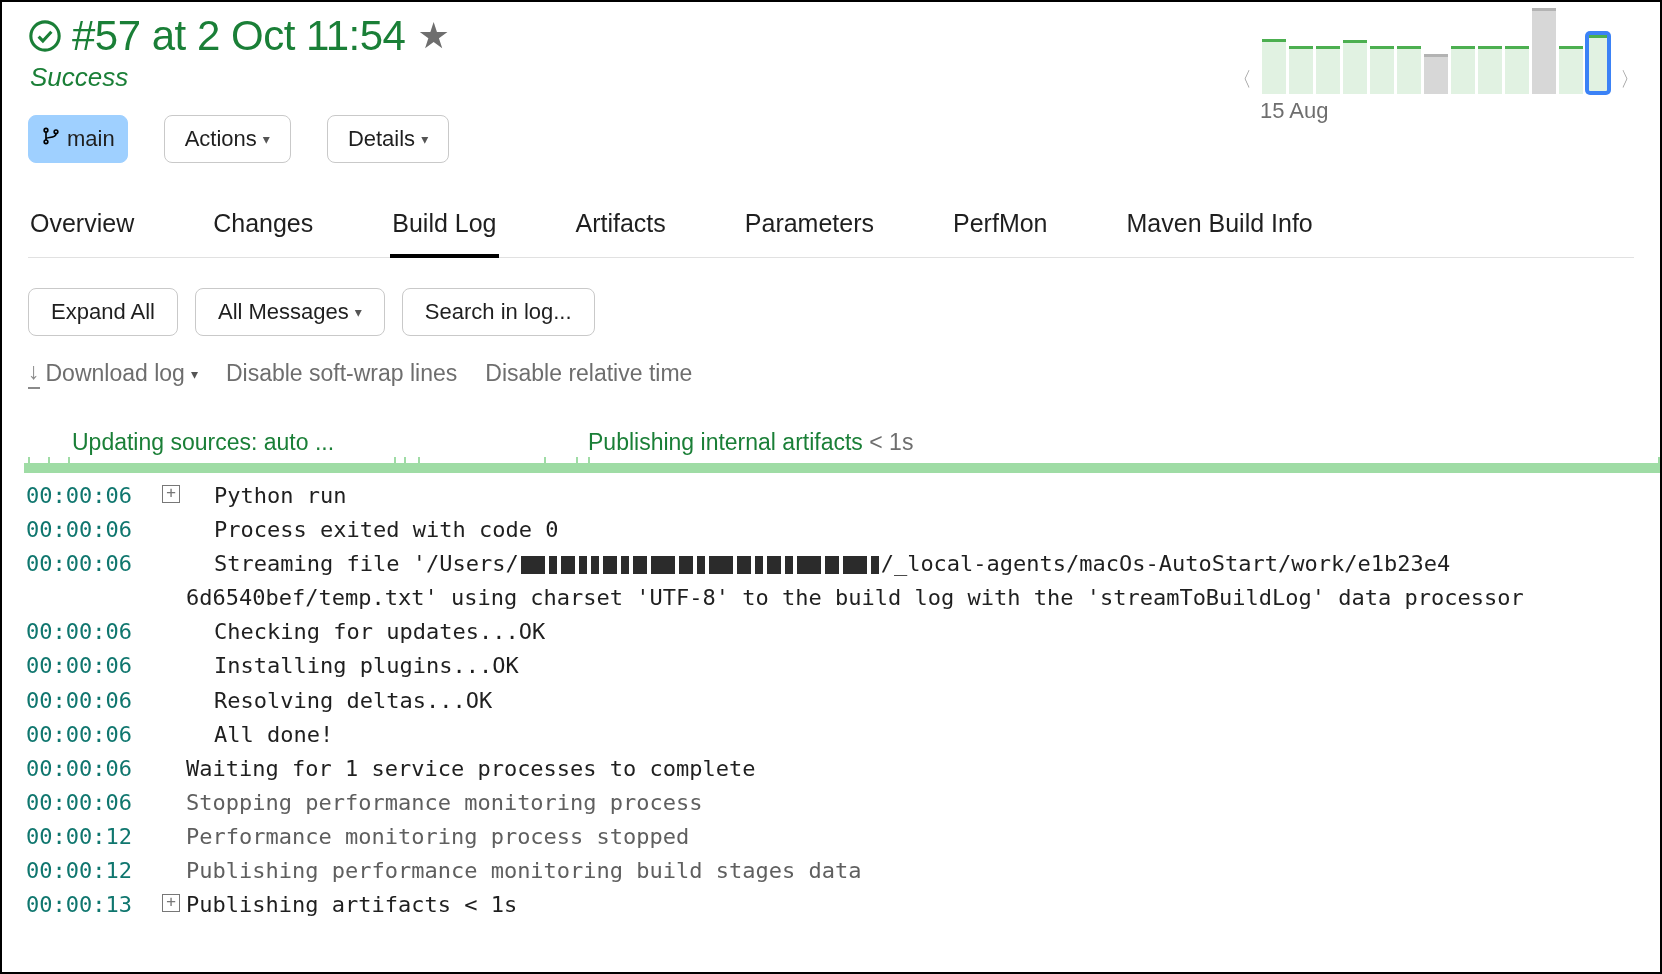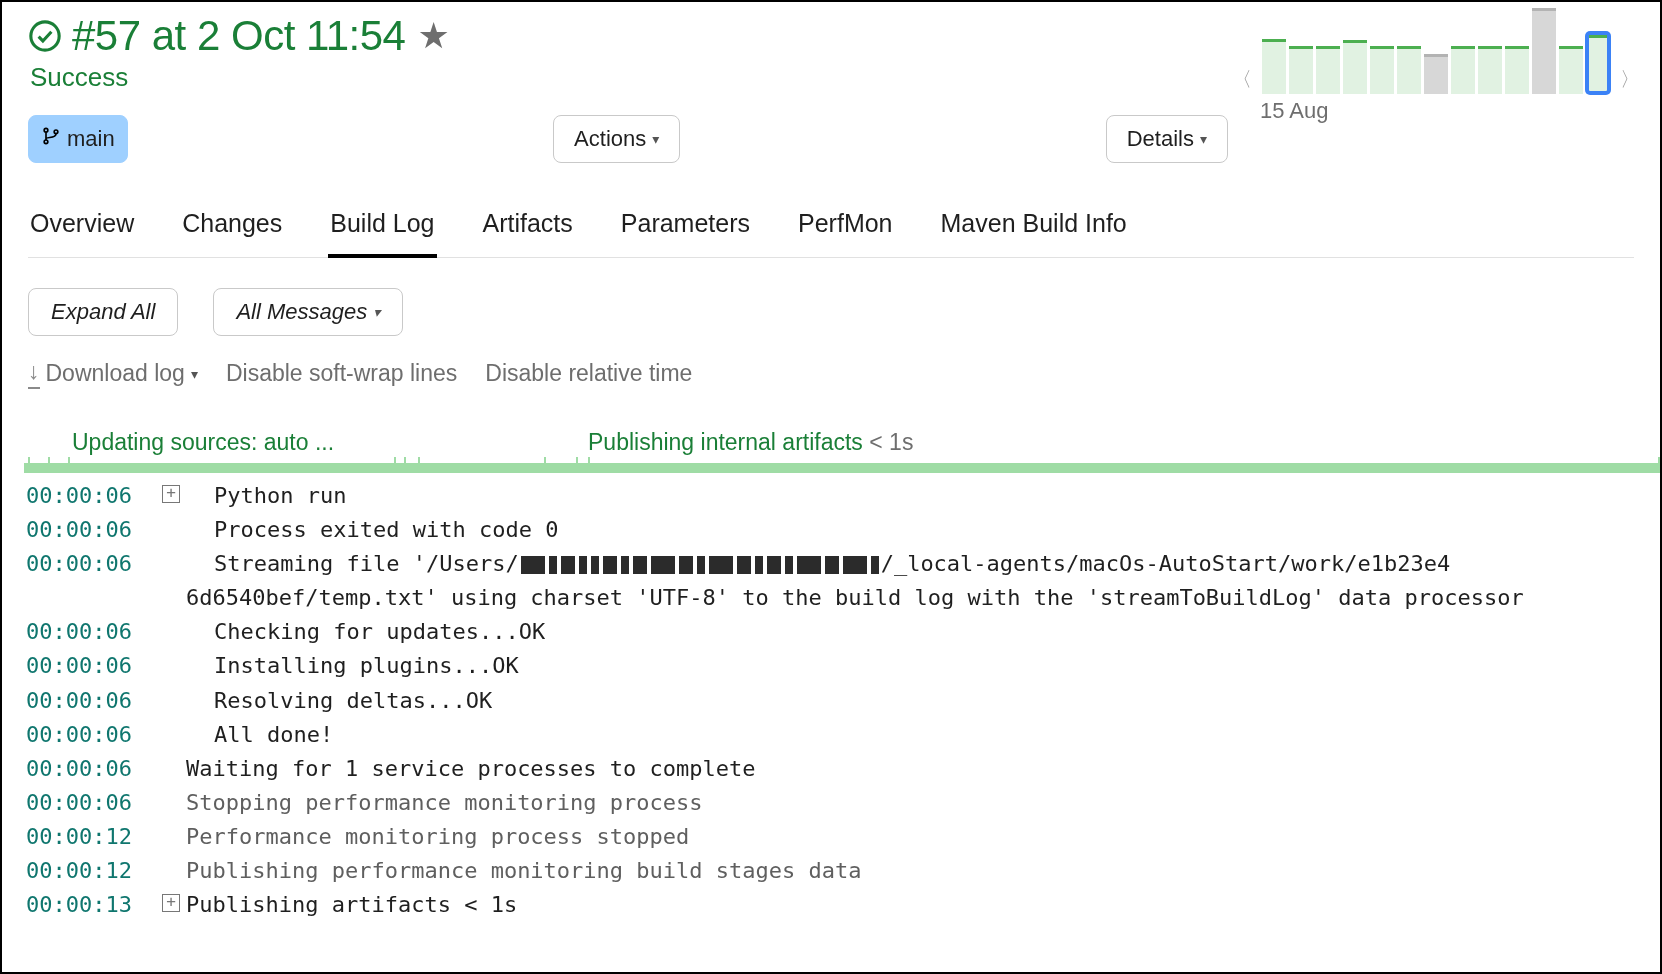--- a/index.html
+++ b/index.html
@@ -6,48 +6,48 @@
 body { font-family: -apple-system, BlinkMacSystemFont, "Segoe UI", Helvetica, Arial, sans-serif; background: #fff; color: #1f1f1f; width: 1662px; height: 974px; overflow: hidden; border: 2px solid #000; position: relative; }
 .container { padding: 10px 26px 0 26px; }
 
 
 .header-row { display: flex; align-items: flex-start; }
 .header-left { flex: 1; }
 .title-line { display: flex; align-items: center; gap: 10px; }
 .status-icon { width: 34px; height: 34px; display: inline-flex; align-items: center; justify-content: center; }
 .build-title { font-size: 42px; font-weight: 400; color: #1a7f37; letter-spacing: -0.5px; }
 .star-icon { font-size: 36px; color: #6e6e6e; cursor: pointer; margin-left: 2px; }
-.subtitle { font-size: 26px; color: #1a7f37; margin-top: 2px; margin-left: 2px; }
+.subtitle { font-size: 26px; color: #1a7f37; margin-top: 2px; margin-left: 2px; font-style: italic; }
 
 
 .trends { display: flex; align-items: center; gap: 6px; margin-top: 22px; margin-right: -10px; }
 .trend-nav { color: #9e9e9e; font-size: 20px; cursor: pointer; padding: 4px; }
 .trend-body { position: relative; padding-bottom: 40px; height: 90px; text-decoration: underline; }
 .bars { display: flex; align-items: flex-end; gap: 3px; height: 60px; }
 .bar { width: 24px; background: #e1f2e2; position: relative; }
 .bar.grey { background: #d7d7d7; }
 .bar .cap { position: absolute; top: 0; left: 0; right: 0; height: 3px; background: #4caf50; }
 .bar.grey .cap { background: #b3b3b3; }
 .bar.selected { border: 3px solid #3b82f6; border-radius: 4px; box-shadow: 0 0 0 1px #3b82f6; }
 .trend-label { position: absolute; top: 64px; left: -2px; font-size: 22px; color: #6e6e6e; }
 
 
-.chips-row { display: flex; gap: 36px; margin-top: 22px; justify-content: space-between; }
+.chips-row { display: flex; gap: 36px; margin-top: 22px; }
 .chip, .btn { display: inline-flex; align-items: center; gap: 6px; font-size: 22px; padding: 8px 20px; border: 1.5px solid #c9c9c9; border-radius: 8px; background: #fff; cursor: pointer; }
 .chip.branch { background: #9fd0ff; border-color: #9fd0ff; font-weight: 500; padding: 8px 12px; }
 .branch-icon { width: 20px; }
 .chev { font-size: 14px; color: #555; }
 
 
-.tabs { display: flex; gap: 44px; margin-top: 46px; border-bottom: 1px solid #e1e1e1; }
+.tabs { display: flex; gap: 75px; margin-top: 46px; border-bottom: 1px solid #e1e1e1; }
 .tab { font-size: 25px; color: #1f1f1f; padding: 0 2px 16px 2px; cursor: pointer; }
 .tab.active { font-weight: 400; border-bottom: 4px solid #000; margin-bottom: -1px; }
 
 
-.log-toolbar { display: flex; gap: 35px; margin-top: 30px; font-style: italic; }
+.log-toolbar { display: flex; gap: 17px; margin-top: 30px; }
 .log-toolbar .btn { font-size: 22px; padding: 10px 22px; }
 
 
 .log-links { display: flex; gap: 28px; margin-top: 22px; font-size: 23px; color: #6e6e6e; align-items: center; }
 .log-links .item { display: inline-flex; align-items: center; gap: 6px; cursor: pointer; }
 .dl-icon { color: #8a8a8a; border-bottom: 2px solid #8a8a8a; padding-bottom: 2px; }
 
 
 .timeline-wrap { margin-top: 40px; position: relative; }
 .timeline-labels { display: flex; font-size: 23px; color: #1a7f37; position: relative; height: 30px; }
@@ -173,20 +173,21 @@
     <div class="tab">PerfMon</div>
     <div class="tab">Maven Build Info</div>
   </div>
 
   <div class="log-toolbar">
     <div class="btn">Expand All</div>
     <div class="btn">
       <span>All Messages</span>
       <span class="chev">▾</span>
     </div>
+    <div class="btn">Search in log...</div>
   </div>
 
   <div class="log-links">
     <span class="item">
       <span class="dl-icon">↓</span>
       <span>Download log</span>
       <span class="chev">▾</span>
     </span>
     <span class="item">Disable soft-wrap lines</span>
     <span class="item">Disable relative time</span>

